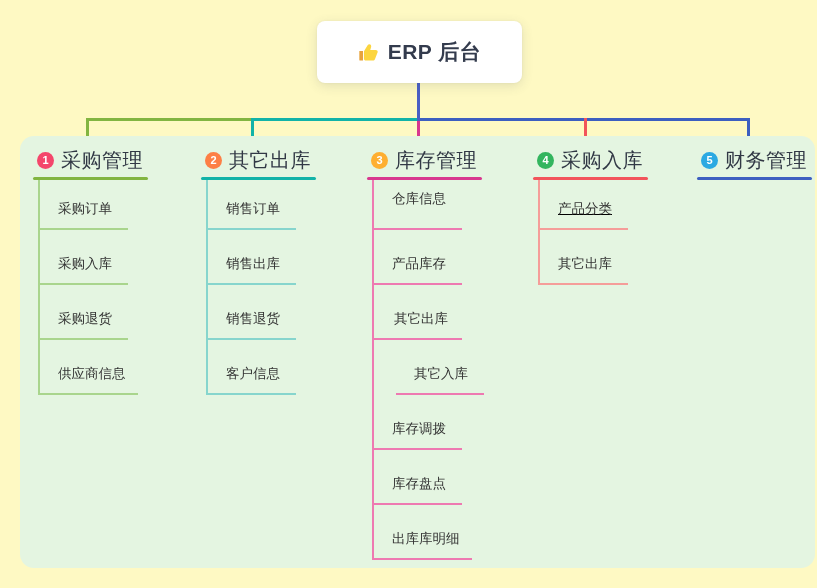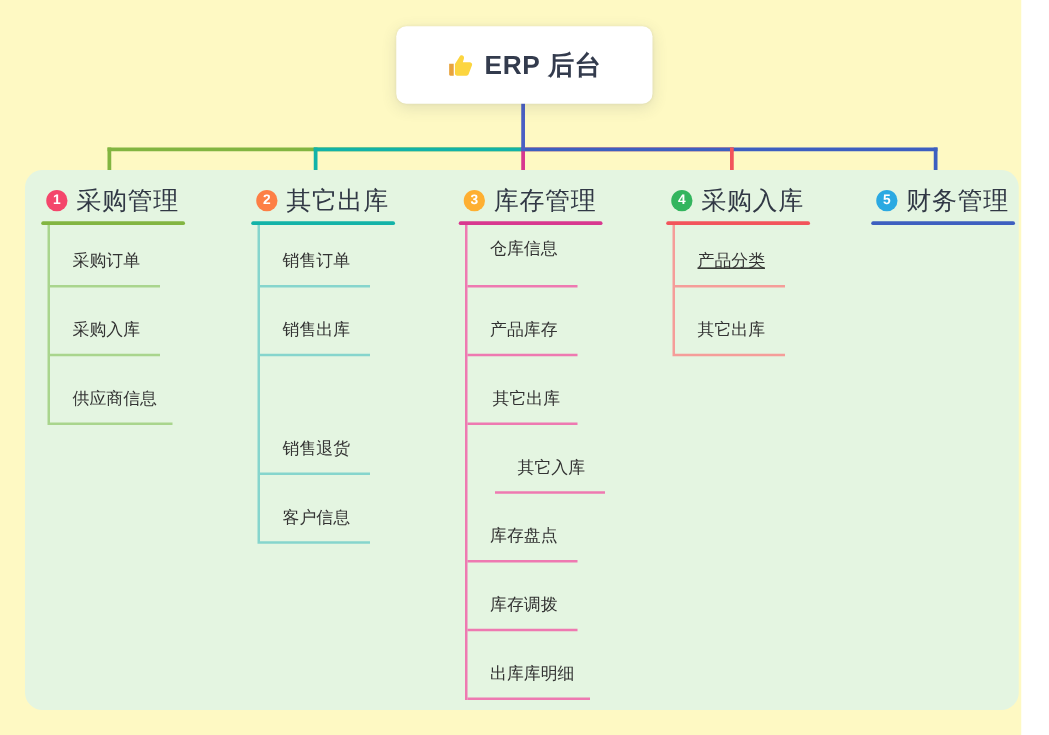--- a/index.html
+++ b/index.html
@@ -83,38 +83,41 @@
         </div>
         <div class="head-underline" style="background: rgb(130, 181, 65);"></div>
         <div class="children" style="border-left-color: rgb(169, 213, 141);">
           <div class="child-item" style="border-bottom-color: rgb(169, 213, 141);">
             <span>采购订单</span>
           </div>
           <div class="child-item" style="border-bottom-color: rgb(169, 213, 141);">
             <span>采购入库</span>
           </div>
           <div class="child-item" style="border-bottom-color: rgb(169, 213, 141);">
+            <span>采购退货</span>
+          </div>
+          <div class="child-item" style="border-bottom-color: rgb(169, 213, 141);">
             <span>供应商信息</span>
           </div>
         </div>
       </div>
       <div class="branch-col" style="left: 181px;">
         <div class="branch-head">
           <span class="badge" style="background: rgb(253, 127, 69);">2</span>
           <span class="branch-title">其它出库</span>
         </div>
         <div class="head-underline" style="background: rgb(18, 179, 168);"></div>
         <div class="children" style="border-left-color: rgb(134, 213, 205);">
           <div class="child-item" style="border-bottom-color: rgb(134, 213, 205);">
             <span>销售订单</span>
           </div>
           <div class="child-item" style="border-bottom-color: rgb(134, 213, 205);">
             <span>销售出库</span>
           </div>
-          <div class="child-item" style="border-bottom-color: rgb(134, 213, 205); margin-top: 40px;">
+          <div class="child-item" style="border-bottom-color: rgb(134, 213, 205);">
             <span>销售退货</span>
           </div>
           <div class="child-item" style="border-bottom-color: rgb(134, 213, 205);">
             <span>客户信息</span>
           </div>
         </div>
       </div>
       <div class="branch-col" style="left: 347px;">
         <div class="branch-head">
           <span class="badge" style="background: rgb(254, 175, 49);">3</span>
@@ -128,24 +131,24 @@
           <div class="child-item" style="border-bottom-color: rgb(238, 121, 177);">
             <span>产品库存</span>
           </div>
           <div class="child-item" style="border-bottom-color: rgb(238, 121, 177); justify-content: center;">
             <span>其它出库</span>
           </div>
           <div class="child-item" style="border-bottom-color: rgb(238, 121, 177); margin-left: 22px;">
             <span>其它入库</span>
           </div>
           <div class="child-item" style="border-bottom-color: rgb(238, 121, 177);">
-            <span>库存盘点</span>
+            <span>库存调拨</span>
           </div>
           <div class="child-item" style="border-bottom-color: rgb(238, 121, 177);">
-            <span>库存调拨</span>
+            <span>库存盘点</span>
           </div>
           <div class="child-item" style="border-bottom-color: rgb(238, 121, 177);">
             <span>出库库明细</span>
           </div>
         </div>
       </div>
       <div class="branch-col" style="left: 513px;">
         <div class="branch-head">
           <span class="badge" style="background: rgb(51, 181, 94);">4</span>
           <span class="branch-title">采购入库</span>

